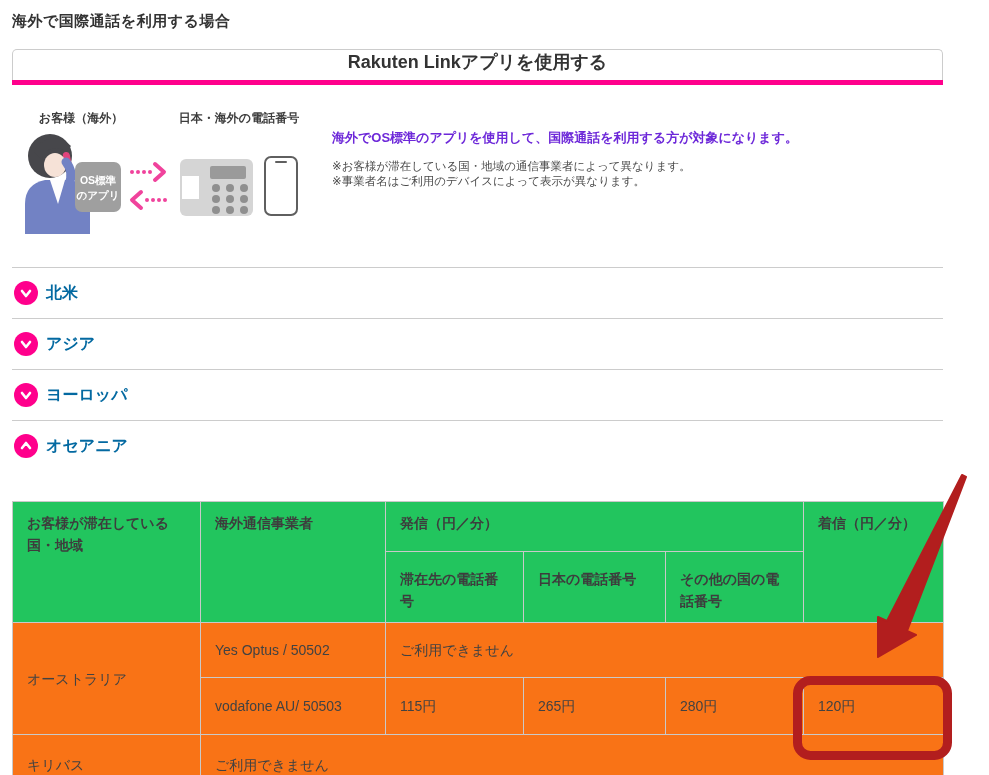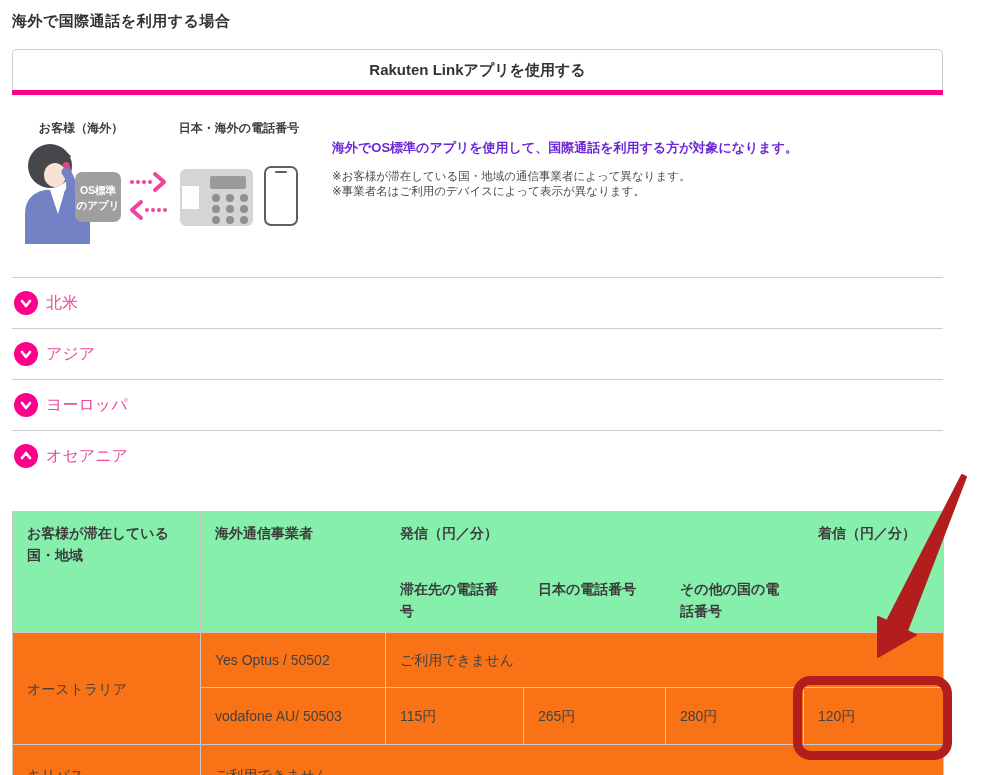--- a/index.html
+++ b/index.html
@@ -5,46 +5,46 @@
   * { margin:0; padding:0; box-sizing:border-box; }
   html,body { background:#fff; }
   body { font-family:"Liberation Sans","DejaVu Sans",sans-serif; color:#424242; }
   .page { position:relative; width:989px; height:775px; overflow:hidden; background:#fff; }
 
   
   .page-title { margin:12px 0 0 12px; font-size:15px; font-weight:bold; color:#333; letter-spacing:.5px; }
 
   
   .tabs { display:flex; gap:19px; margin:18px 0 0 12px; width:931px; }
-  .tab { flex:1; height:41px; display:flex; align-items:center; justify-content:center;
-         font-size:15px; font-weight:bold; cursor:pointer; border-radius:5px 5px 0 0; }
+  .tab { flex:1; height:31px; display:flex; justify-content:center;
+         font-size:18px; font-weight:bold; cursor:pointer; border-radius:5px 5px 0 0; }
   .tab-inactive { background:#fff; border:1px solid #ccc; border-bottom:none; color:#333; }
   .tab-active { background:#ff008c; color:#fff; }
   .tab-underline { width:931px; height:5px; margin-left:12px; background:#ff008c; }
 
   
   .intro { display:flex; margin:11px 0 0 12px; }
   .illustration { width:310px; height:148px; flex:none; }
   .desc { width:612px; padding:33px 0 0 10px; }
   .desc-headline { color:#6d28d9; font-size:13px; font-weight:bold; margin-bottom:12px; }
   .desc-note { font-size:11.5px; line-height:15px; color:#4a4a4a; }
 
   
   .accordions { width:931px; margin:23px 0 0 12px; }
   .accordion-row { border-top:1px solid #ccc; height:51px; display:flex; align-items:center;
                    gap:8px; padding-left:2px; cursor:pointer; }
   .acc-circle { width:24px; height:24px; border-radius:50%; background:#ff008c; flex:none;
                 display:flex; align-items:center; justify-content:center; }
-  .acc-label { font-size:16px; font-weight:normal; color:#ec4899; }
+  .acc-label { font-size:16px; font-weight:bold; color:#0369a1; }
 
   
   table.rates { border-collapse:collapse; table-layout:fixed; width:931px; margin:30px 0 0 12px;
                 font-size:14px; color:#424242; }
   table.rates th, table.rates td { border:1px solid #c9c9c9; }
-  table.rates th { background:#86efac; font-weight:bold; text-align:left; color:#3d3d3d;
+  table.rates th { background:#22c55e; font-weight:bold; text-align:left; color:#3d3d3d;
                    vertical-align:top; padding:10px 14px; font-size:14px; line-height:22px; }
   table.rates thead tr.h1 { height:50px; }
   table.rates thead tr.h2 { height:70px; }
   table.rates thead tr.h2 th { padding-top:16px; }
   table.rates td { background:#f97316; padding:0 14px; vertical-align:middle; line-height:20px; }
   tr.r1 { height:55px; } tr.r2 { height:57px; } tr.r3 { height:60px; }
   .th-wrap { display:inline-block; max-width:146px; }
 
   
   .annotation-overlay { position:absolute; left:0; top:0; width:989px; height:775px;

